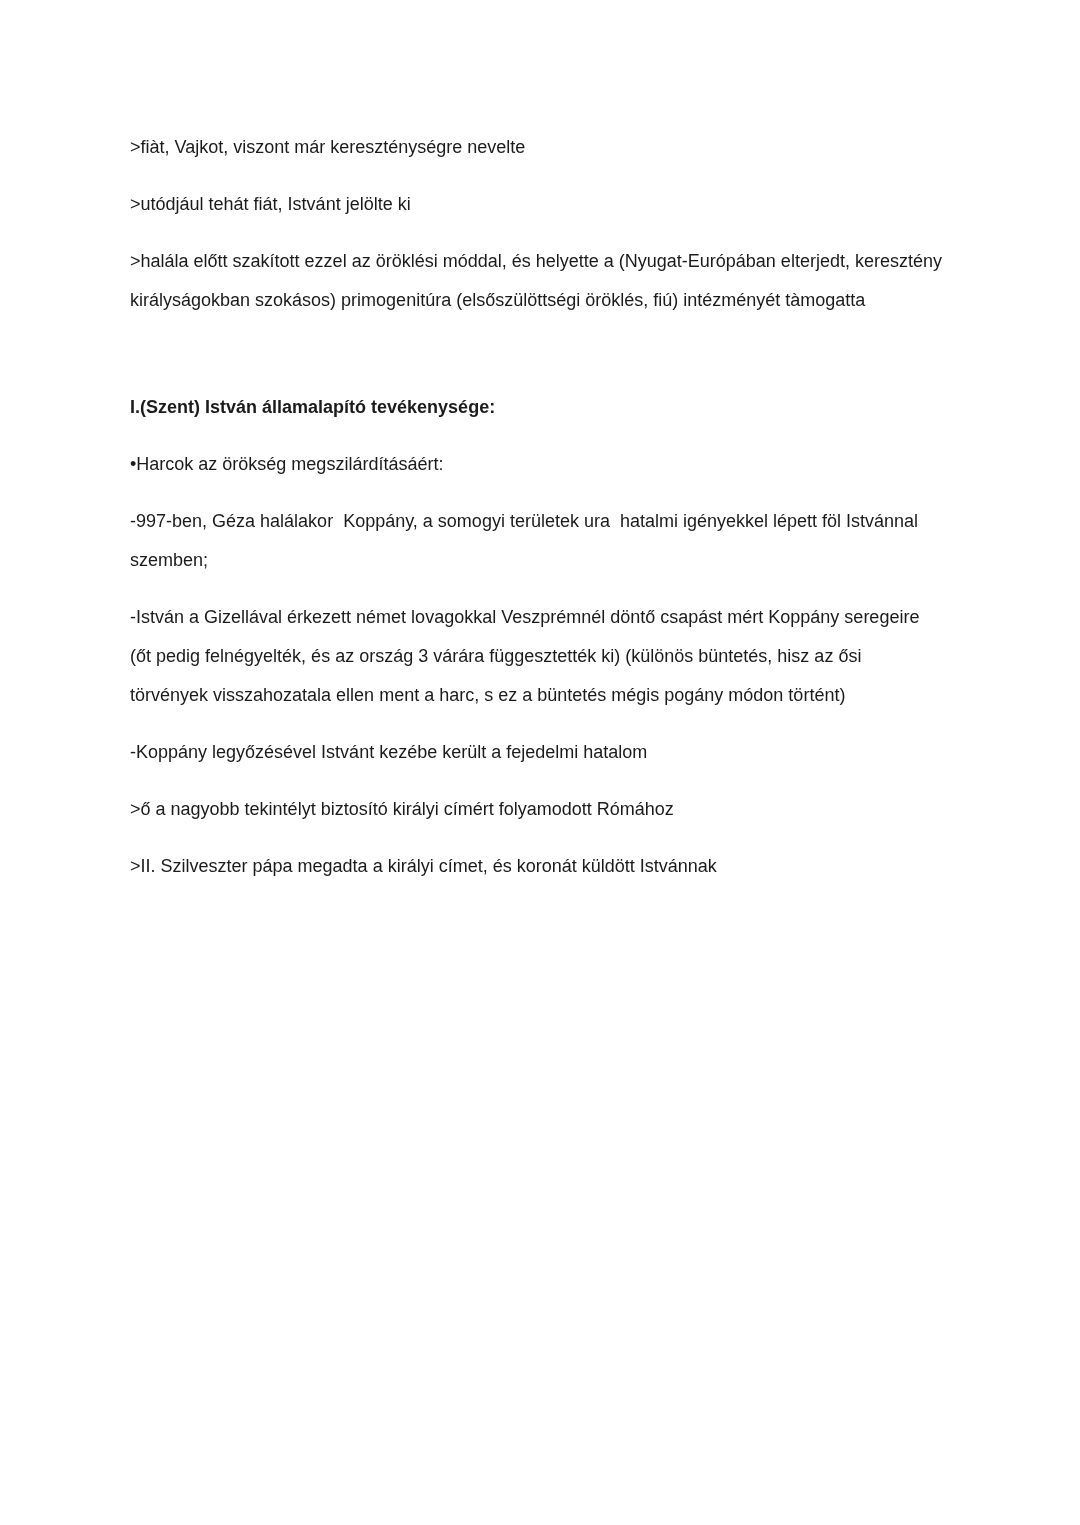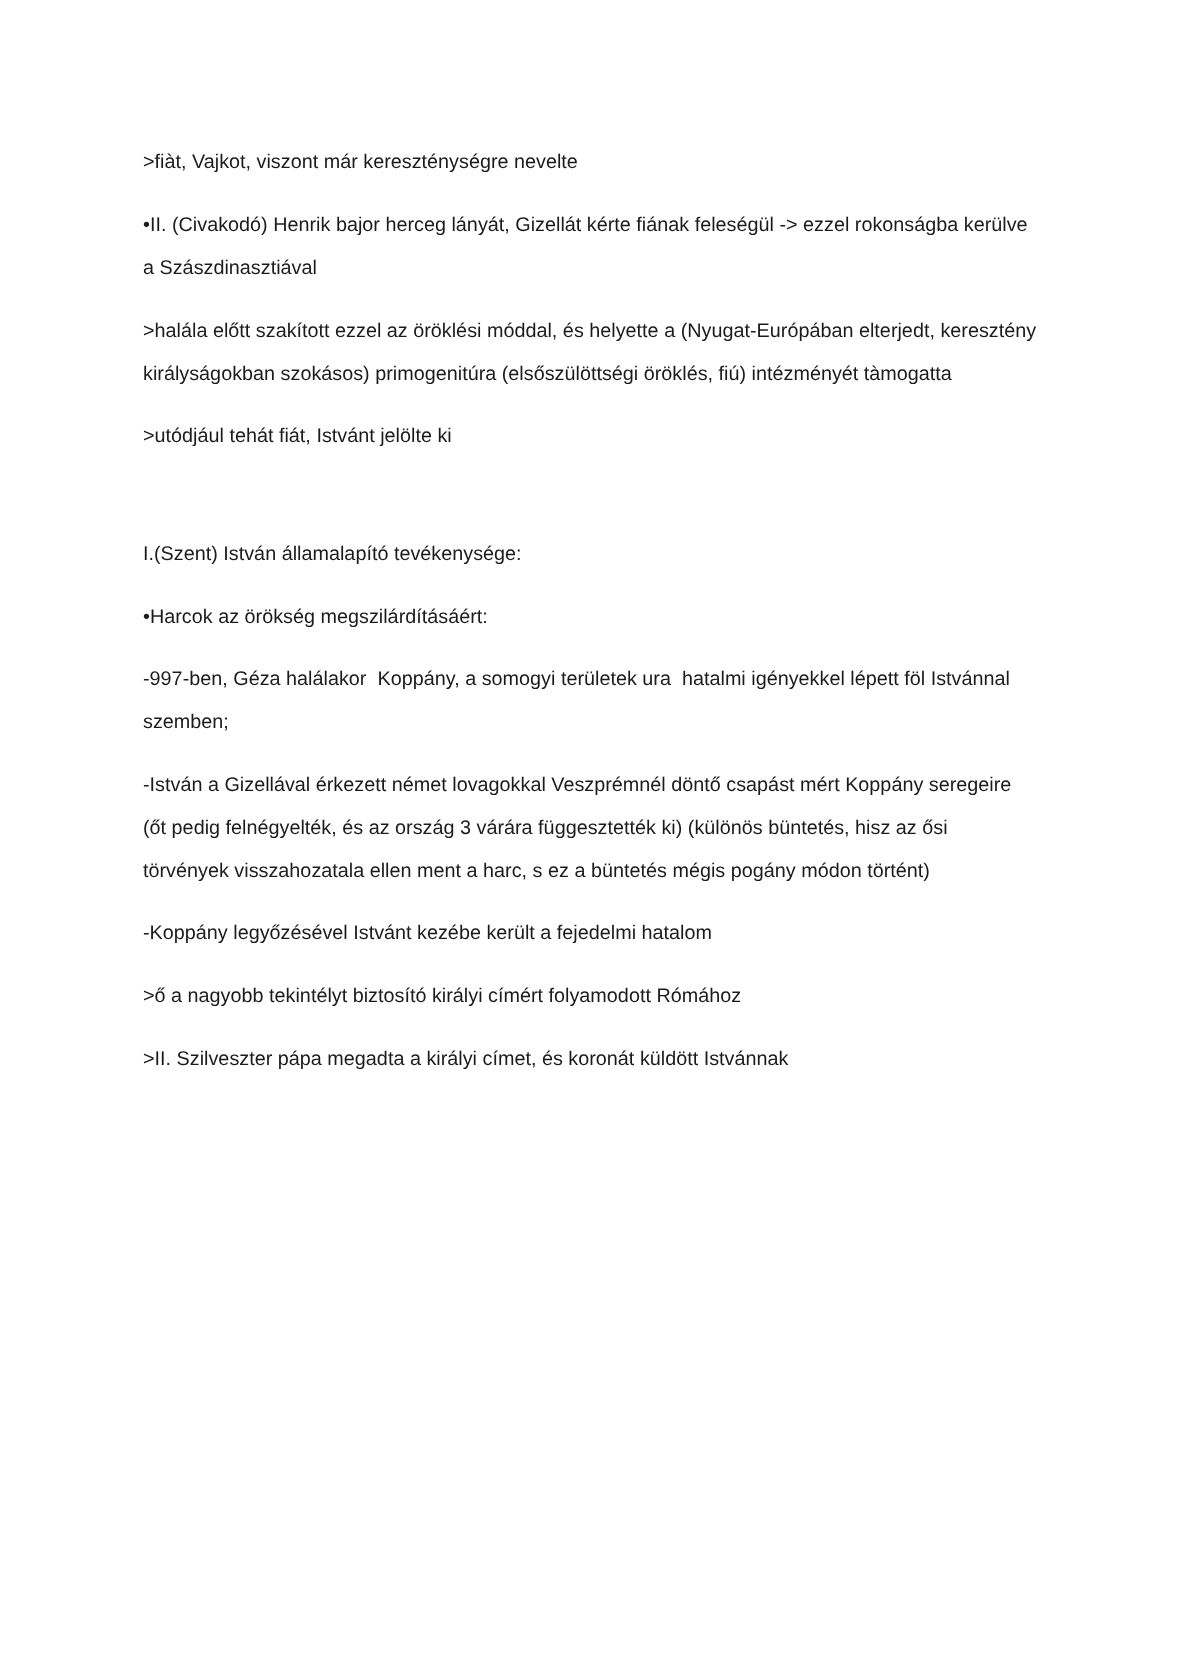--- a/index.html
+++ b/index.html
@@ -23,32 +23,31 @@
   }
   .doc-page p {
     margin: 0 0 18px 0;
     font-size: 18px;
     line-height: 39px;
     font-weight: 400;
     white-space: pre-wrap;
     word-wrap: break-word;
   }
   .doc-page p.heading {
-    font-weight: 400;
+    font-weight: 700;
     margin-top: 68px;
   }
 </style>
 </head>
 <body>
 
 <div class="doc-page">
   <p>&gt;fiàt, Vajkot, viszont már kereszténységre nevelte</p>
-  <p>•II. (Civakodó) Henrik bajor herceg lányát, Gizellát kérte fiának feleségül -&gt; ezzel rokonságba kerülve a Szászdinasztiával</p>
+  <p>&gt;utódjául tehát fiát, Istvánt jelölte ki</p>
   <p>&gt;halála előtt szakított ezzel az öröklési móddal, és helyette a (Nyugat-Európában elterjedt, keresztény királyságokban szokásos) primogenitúra (elsőszülöttségi öröklés, fiú) intézményét tàmogatta</p>
-  <p>&gt;utódjául tehát fiát, Istvánt jelölte ki</p>
   <p class="heading">I.(Szent) István államalapító tevékenysége:</p>
   <p>•Harcok az örökség megszilárdításáért:</p>
   <p>-997-ben, Géza halálakor  Koppány, a somogyi területek ura  hatalmi igényekkel lépett föl Istvánnal szemben;</p>
   <p>-István a Gizellával érkezett német lovagokkal Veszprémnél döntő csapást mért Koppány seregeire (őt pedig felnégyelték, és az ország 3 várára függesztették ki) (különös büntetés, hisz az ősi törvények visszahozatala ellen ment a harc, s ez a büntetés mégis pogány módon történt)</p>
   <p>-Koppány legyőzésével Istvánt kezébe került a fejedelmi hatalom</p>
   <p>&gt;ő a nagyobb tekintélyt biztosító királyi címért folyamodott Rómához</p>
   <p>&gt;II. Szilveszter pápa megadta a királyi címet, és koronát küldött Istvánnak</p>
 </div>
 
 </body></html>

